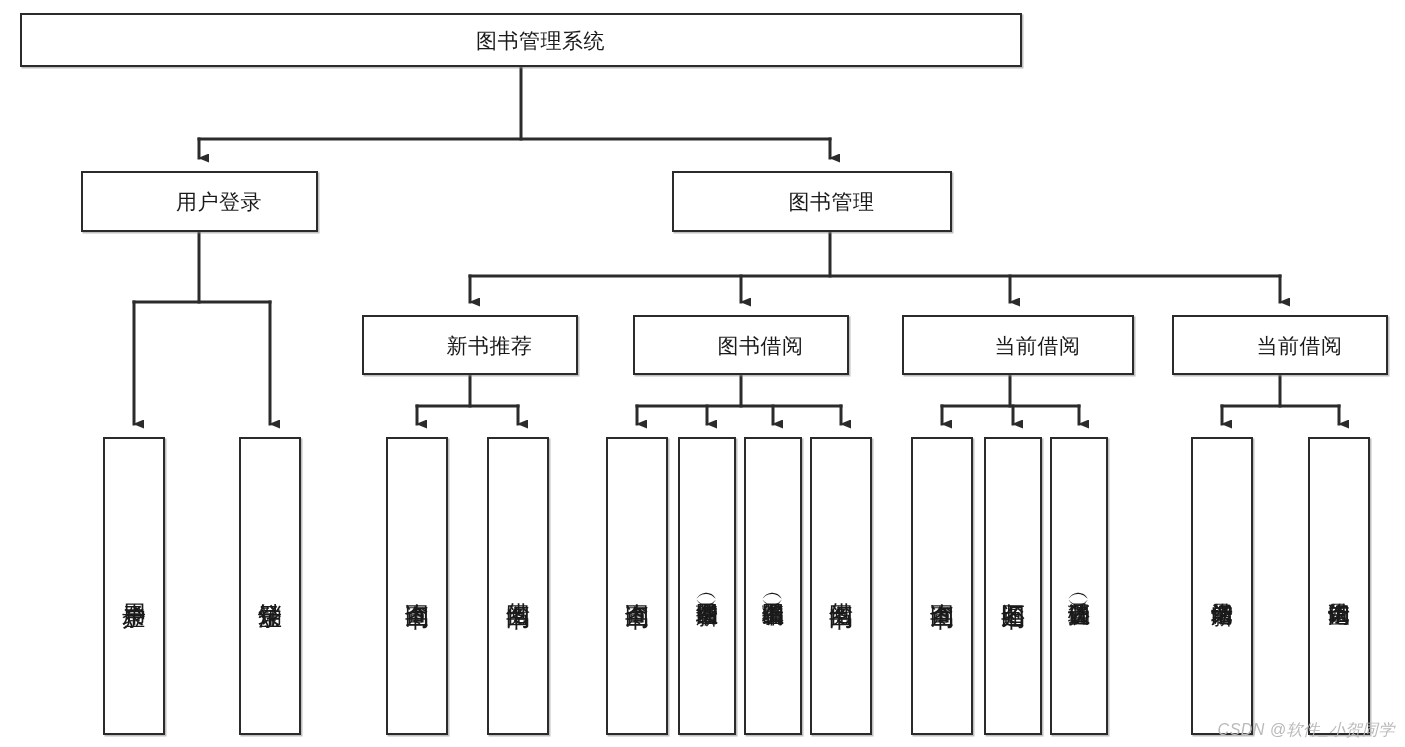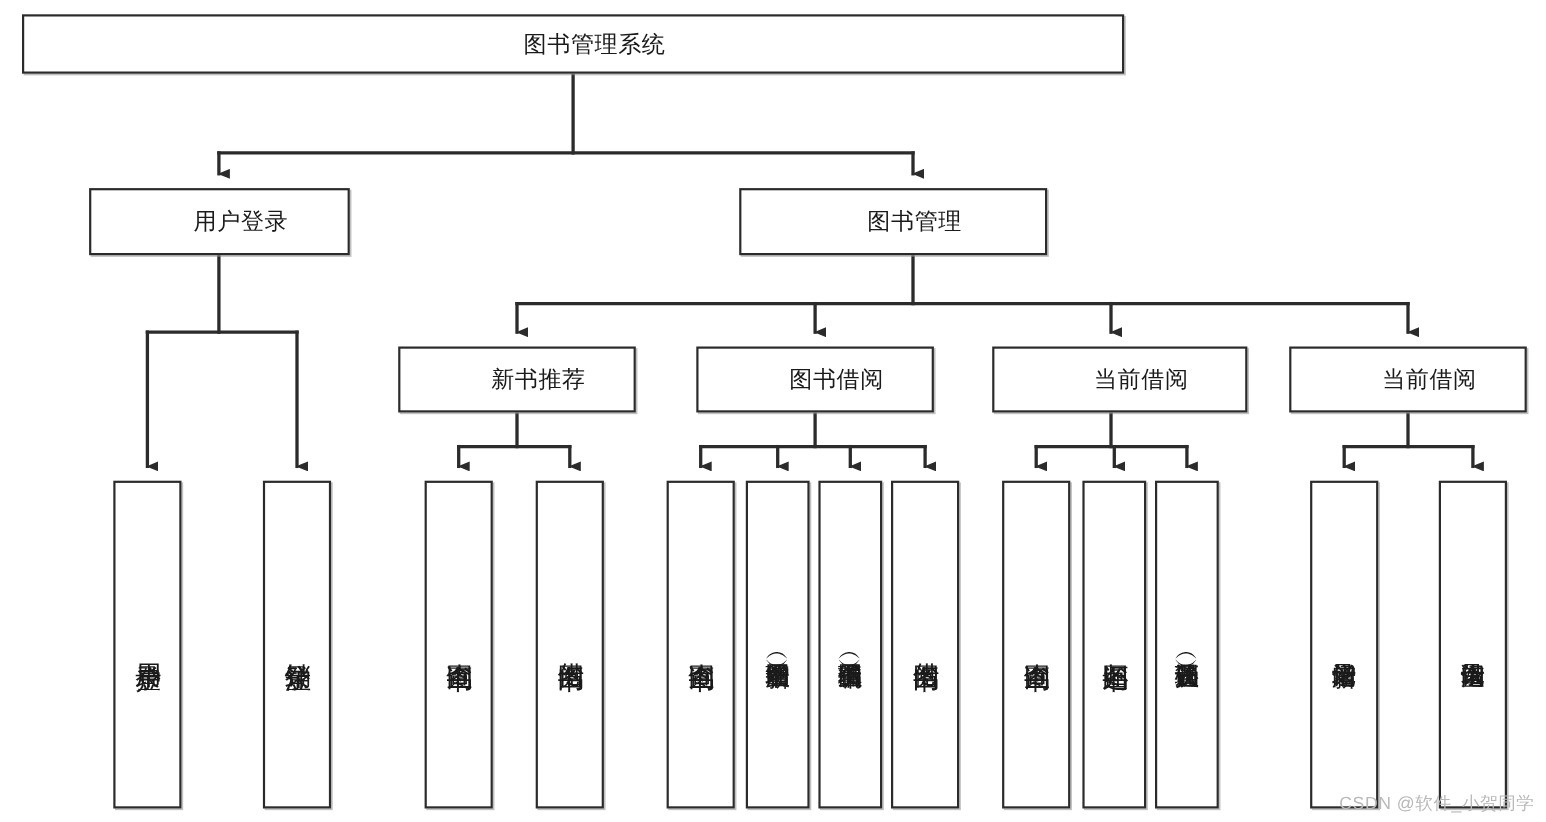--- a/index.html
+++ b/index.html
@@ -67,20 +67,21 @@
     pointer-events: none;
   }
   #watermark {
     position: absolute;
     right: 10px;
     bottom: 6px;
     font-size: 16px;
     color: #b9b9b9;
     white-space: nowrap;
     letter-spacing: 0.5px;
+    font-style: italic;
   }
 </style>
 </head>
 <body>
 
 <div id="diagram-root">
 
   <svg id="connector-layer" viewBox="0 0 1405 747" width="1405" height="747" xmlns="http://www.w3.org/2000/svg">
     <defs>
       <marker id="arrowhead" markerWidth="9" markerHeight="11" refX="4.5" refY="10" orient="auto" markerUnits="userSpaceOnUse">

